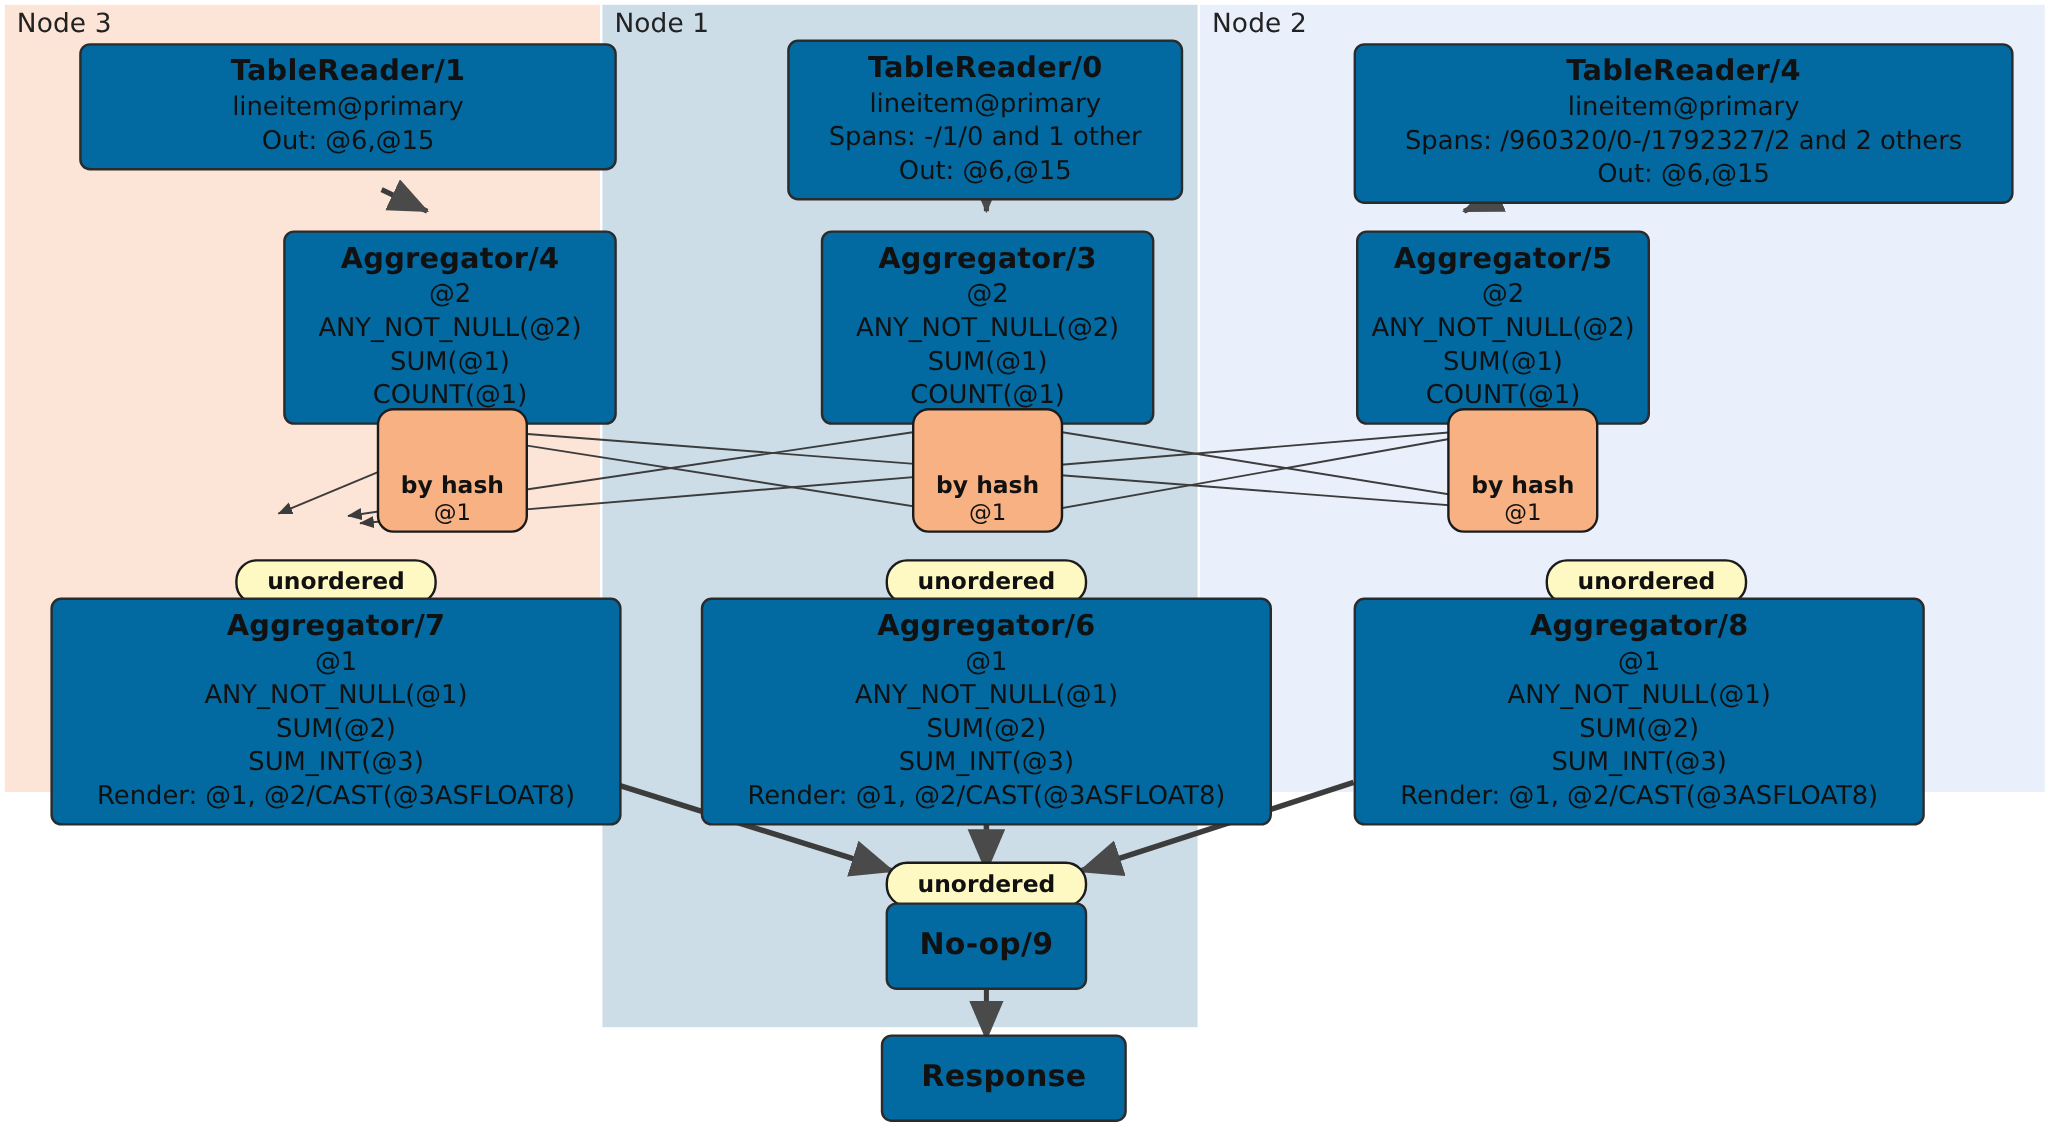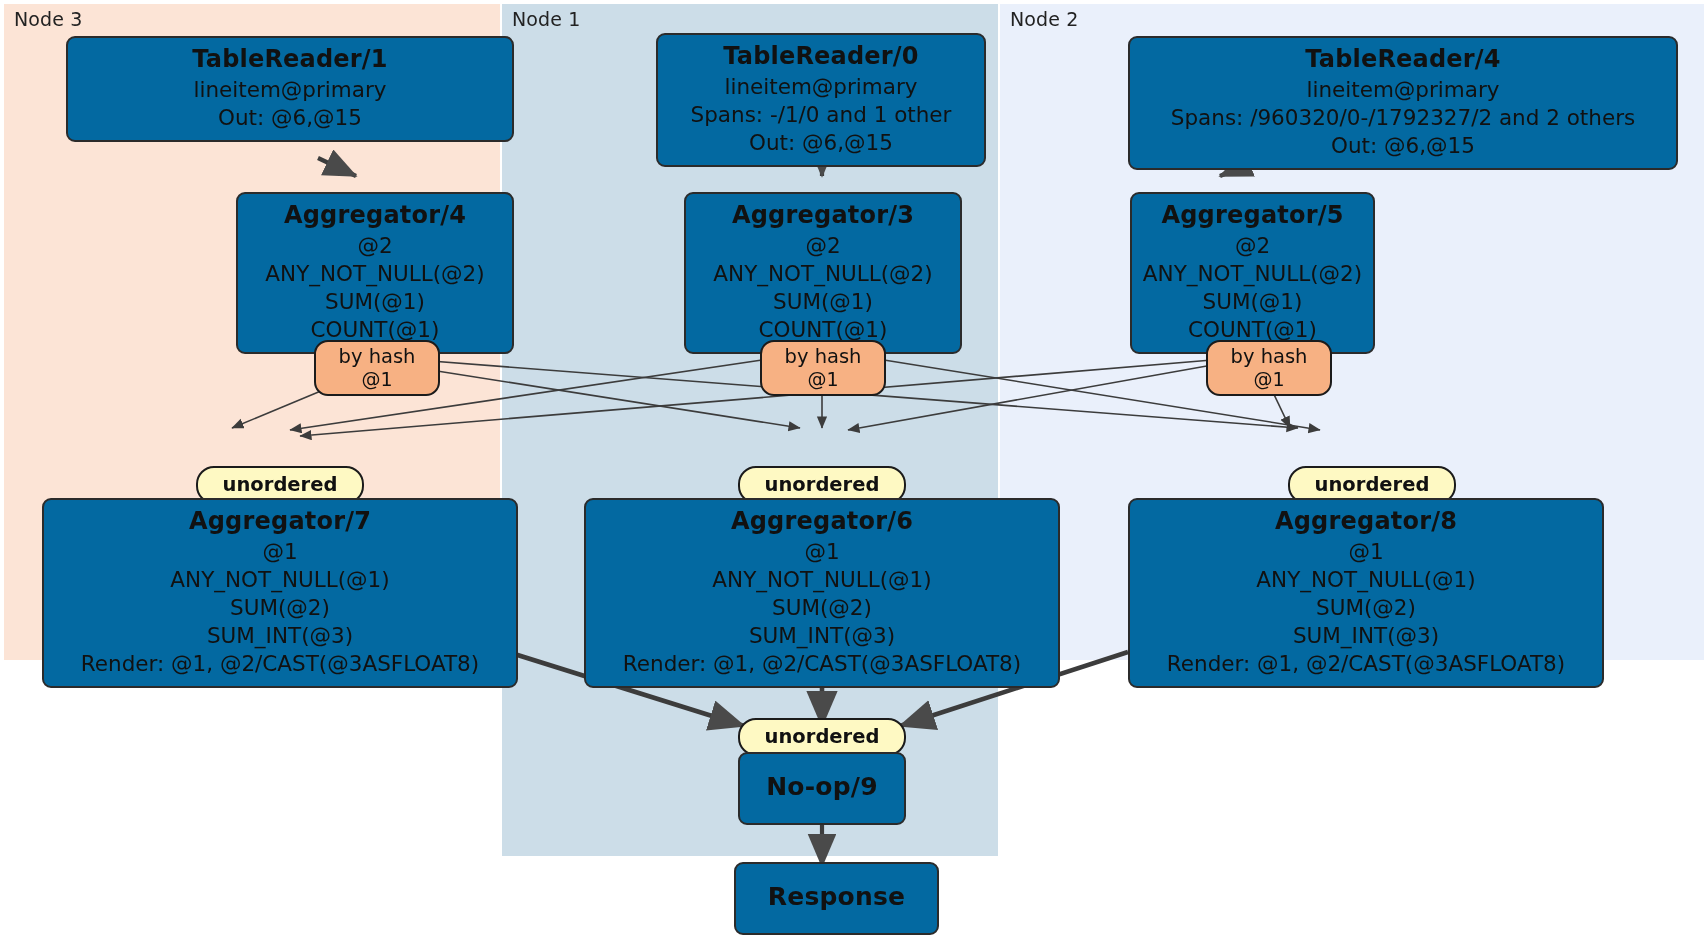--- a/index.html
+++ b/index.html
@@ -7,21 +7,21 @@
     width:1708px;height:940px;
     font-family:"DejaVu Sans","Liberation Sans",sans-serif;
     position:relative;overflow:hidden;
   }
   #stage{position:absolute;left:0;top:0;width:1708px;height:940px;}
 
   
   .panel{position:absolute;box-sizing:border-box;}
   .panel-label{
     position:absolute;left:10px;top:6px;
-    font-size:19px;color:#222;letter-spacing:.1px;
+    font-size:22px;color:#222;letter-spacing:.1px;
     white-space:nowrap;
   }
 
   
   #edges{position:absolute;left:0;top:0;width:1708px;height:940px;
          pointer-events:none;}
 
   
   .box{
     position:absolute;box-sizing:border-box;
@@ -45,21 +45,21 @@
     text-align:center;
     line-height:1.18;
     color:#111;
   }
   .pill.hash{
     background:#f7b183;
     border-radius:14px;
     padding:3px 12px 4px 12px;
     font-size:19px;
   }
-  .pill.hash .h1{font-weight:normal;display:block;font-size:19.5px;}
+  .pill.hash .h1{font-weight:bold;display:block;font-size:19.5px;margin-top:48px;}
   .pill.hash .h2{display:block;font-size:19px;}
   .pill.ord{
     background:#fef9c3;
     border-radius:18px;
     font-weight:bold;
     font-size:19.5px;
     padding:5px 12px 6px 12px;
     white-space:nowrap;
   }
   .box.small{font-size:23px;padding:5px 14px 7px 14px;}

